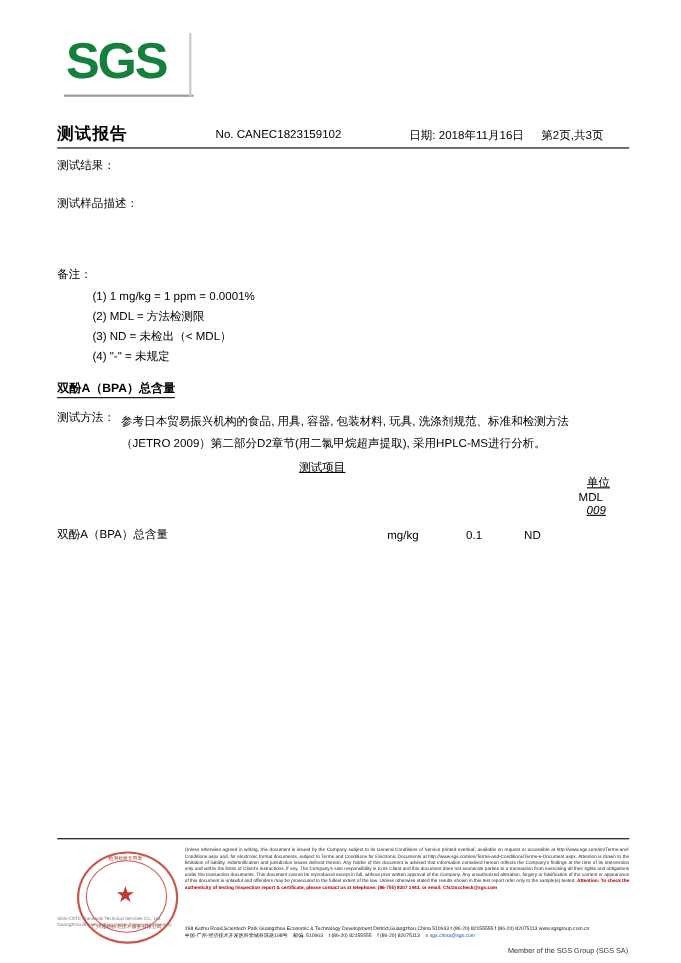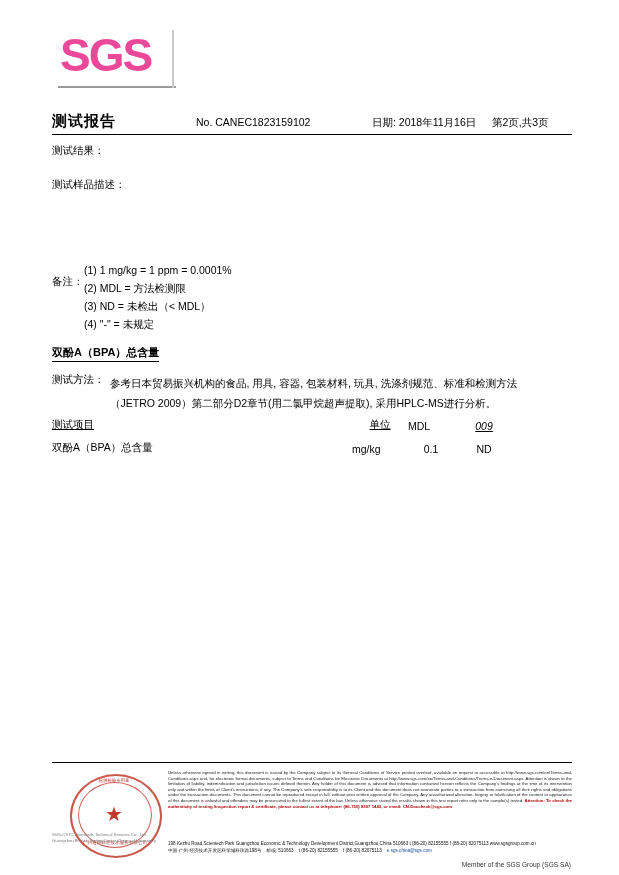--- a/index.html
+++ b/index.html
@@ -16,21 +16,21 @@
   }
   
   .logo-wrap{
     position:absolute;left:60px;top:32px;
   }
   .sgs-logo{
     font-family:"Liberation Sans", sans-serif;
     font-weight:bold;
     font-size:46px;
     letter-spacing:-2px;
-    color:#ec4899;
+    color:#15803d;
     line-height:46px;
   }
   .logo-rule{
     position:absolute;left:58px;top:86px;width:118px;height:2px;background:#9a9a9a;
   }
   .logo-tick{
     position:absolute;left:172px;top:30px;width:2px;height:58px;background:#c9c9c9;
   }
   .title-row{
     position:absolute;left:52px;top:112px;width:520px;
@@ -66,41 +66,41 @@
     font-weight:bold;text-align:left;padding:0 0 6px 0;font-size:10.5px;
   }
   .smp-table td{
     padding:0;font-size:10.5px;
   }
   .col-a{width:72px;}
   .col-b{width:92px;}
   .col-c{width:200px;}
   .cell-center{text-align:center;}
   .lbl-remark{
-    position:absolute;left:52px;top:243px;font-size:10.5px;margin-top:32px;
+    position:absolute;left:52px;top:243px;font-size:10.5px;
   }
   .remarks{
     position:absolute;left:84px;top:261px;font-size:10.5px;line-height:18px;
   }
   .section-title{
     position:absolute;left:52px;top:345px;font-size:11px;font-weight:bold;
     border-bottom:1px solid #000;padding-bottom:1px;
   }
   .lbl-method{
     position:absolute;left:52px;top:373px;font-size:10.5px;
   }
   .method-text{
     position:absolute;left:110px;top:373px;width:430px;font-size:10.5px;line-height:20px;
   }
   
   .res-table{
     position:absolute;left:52px;top:418px;width:520px;font-size:10.5px;
   }
   .res-head{
-    display:flex;align-items:flex-end;
+    display:flex;align-items:flex-end;flex-direction:column;
   }
   .res-head .h-item{width:300px;text-decoration:underline;}
   .res-head .h-unit{width:56px;text-align:center;text-decoration:underline;}
   .res-head .h-mdl{width:46px;}
   .res-head .h-sn{width:60px;text-align:center;text-decoration:underline;font-style:italic;}
   .res-row{
     display:flex;align-items:flex-end;margin-top:9px;
   }
   .res-row .c-item{width:300px;}
   .res-row .c-unit{width:56px;}

